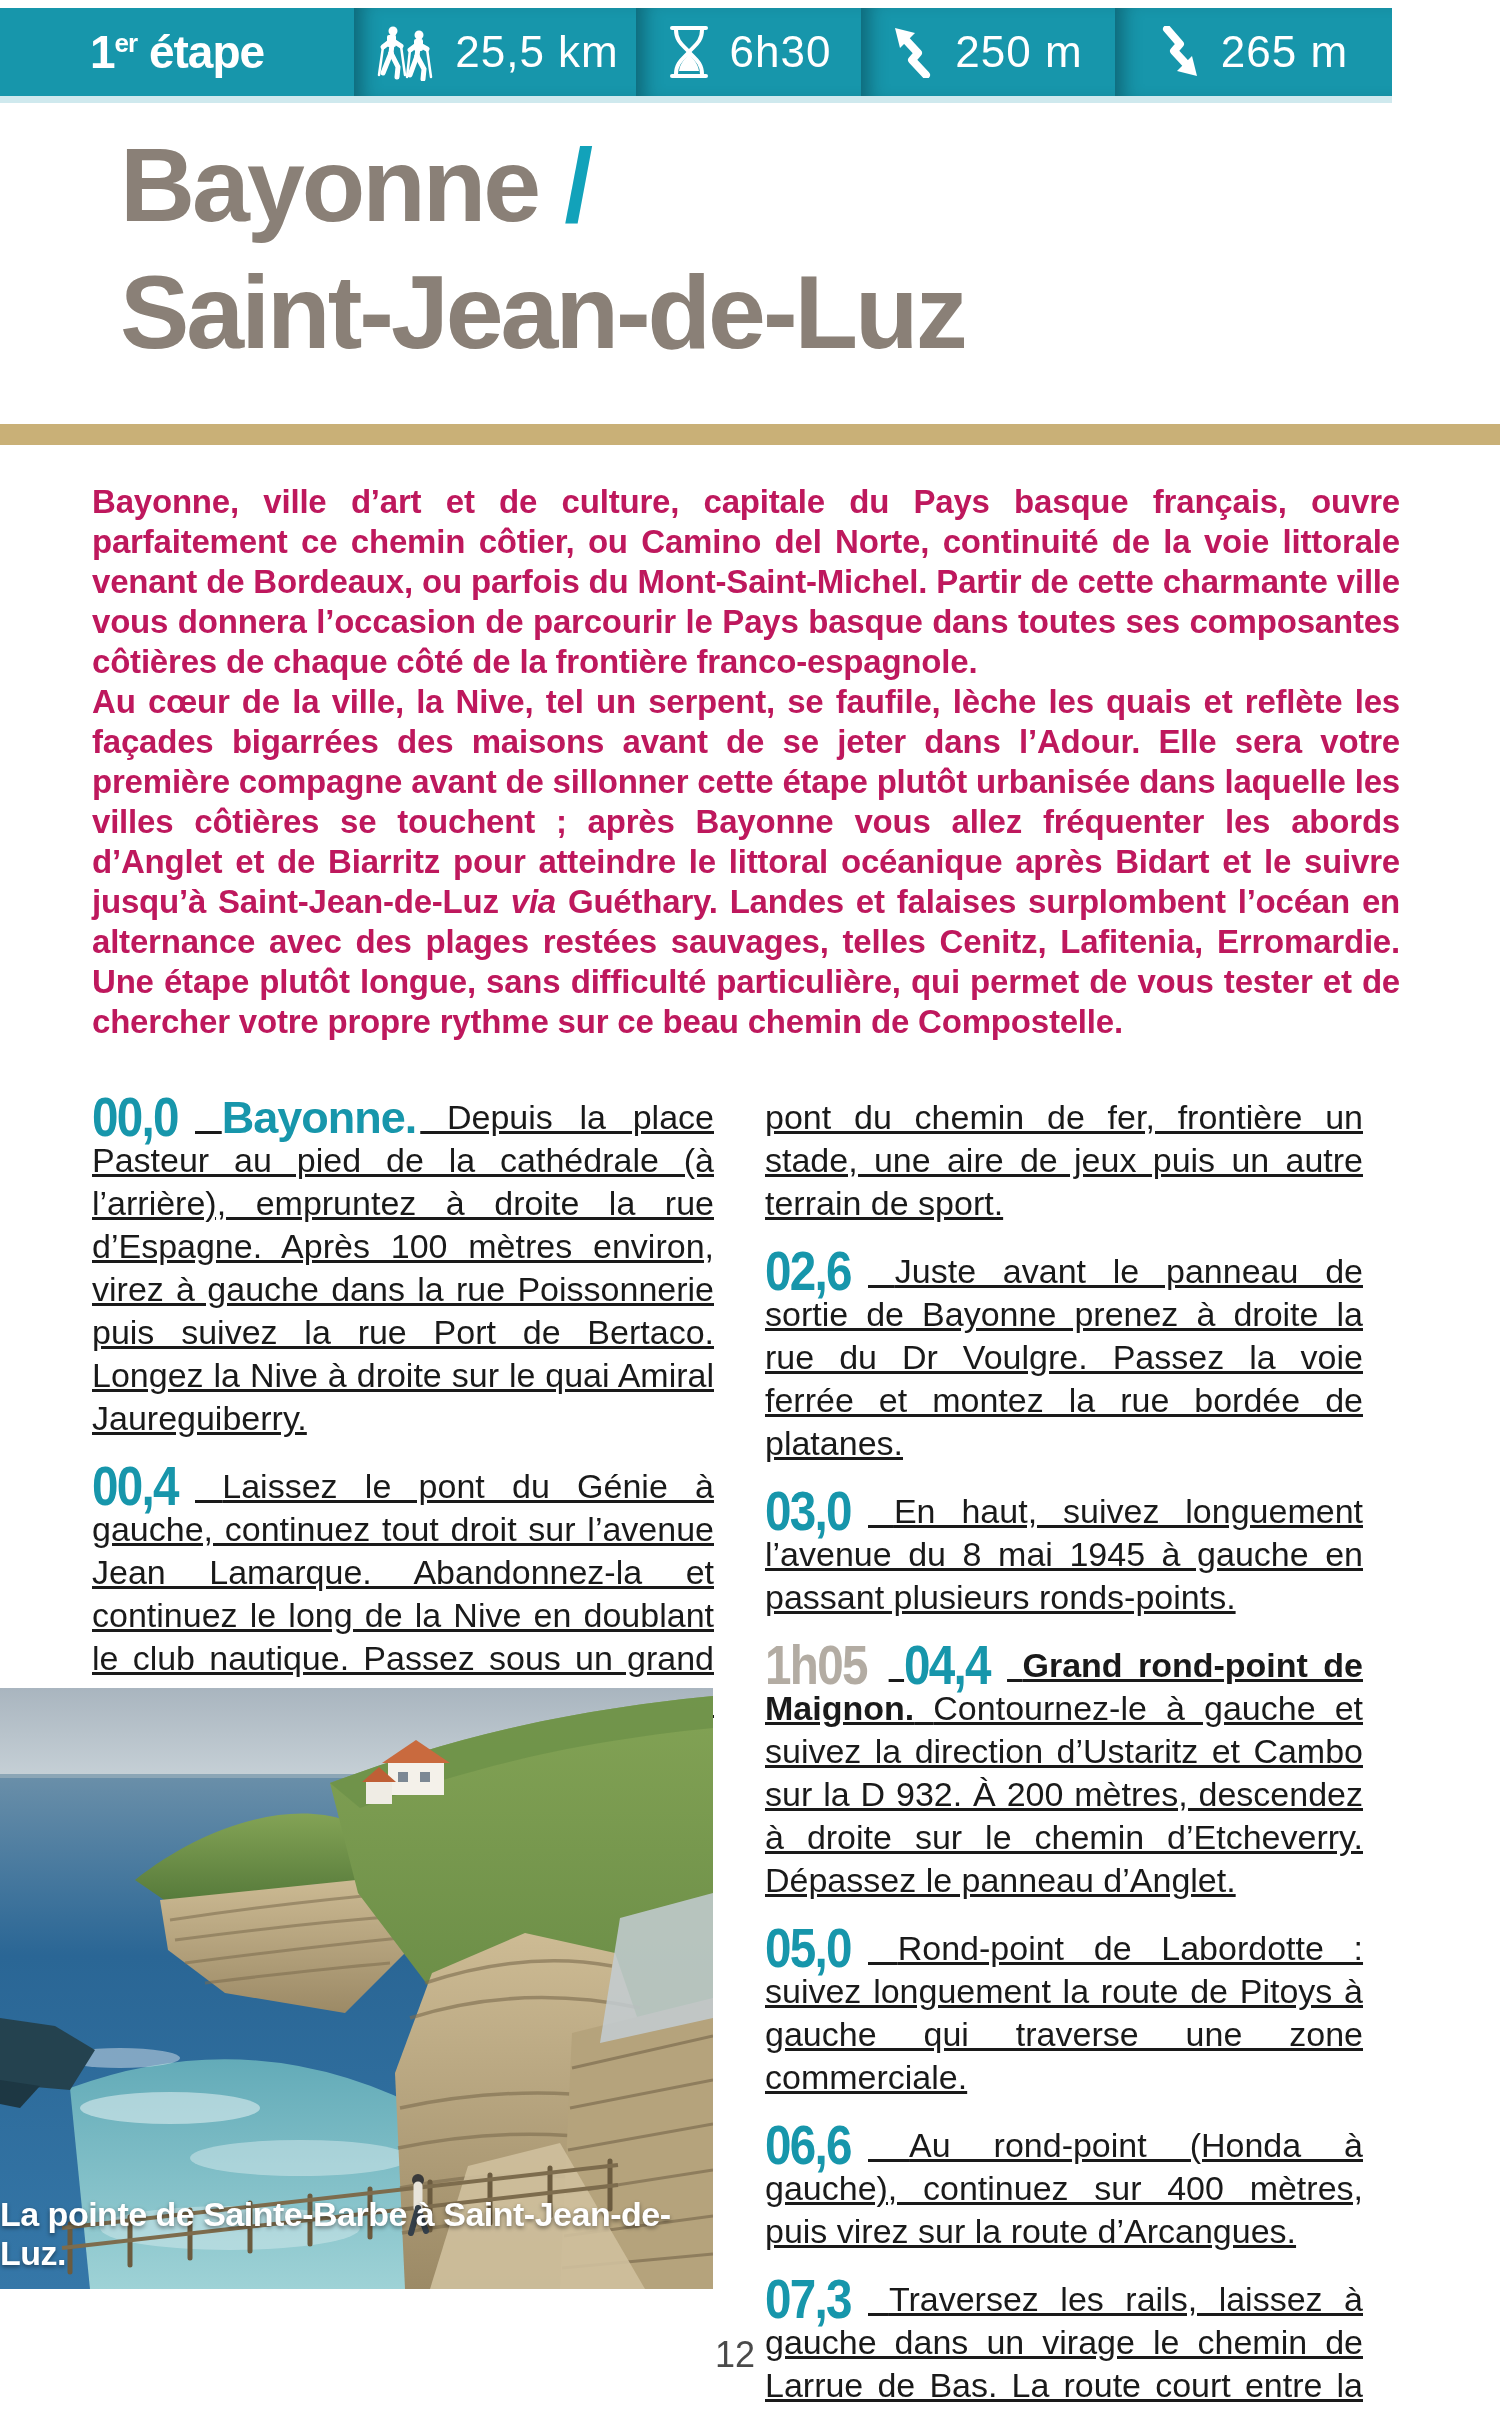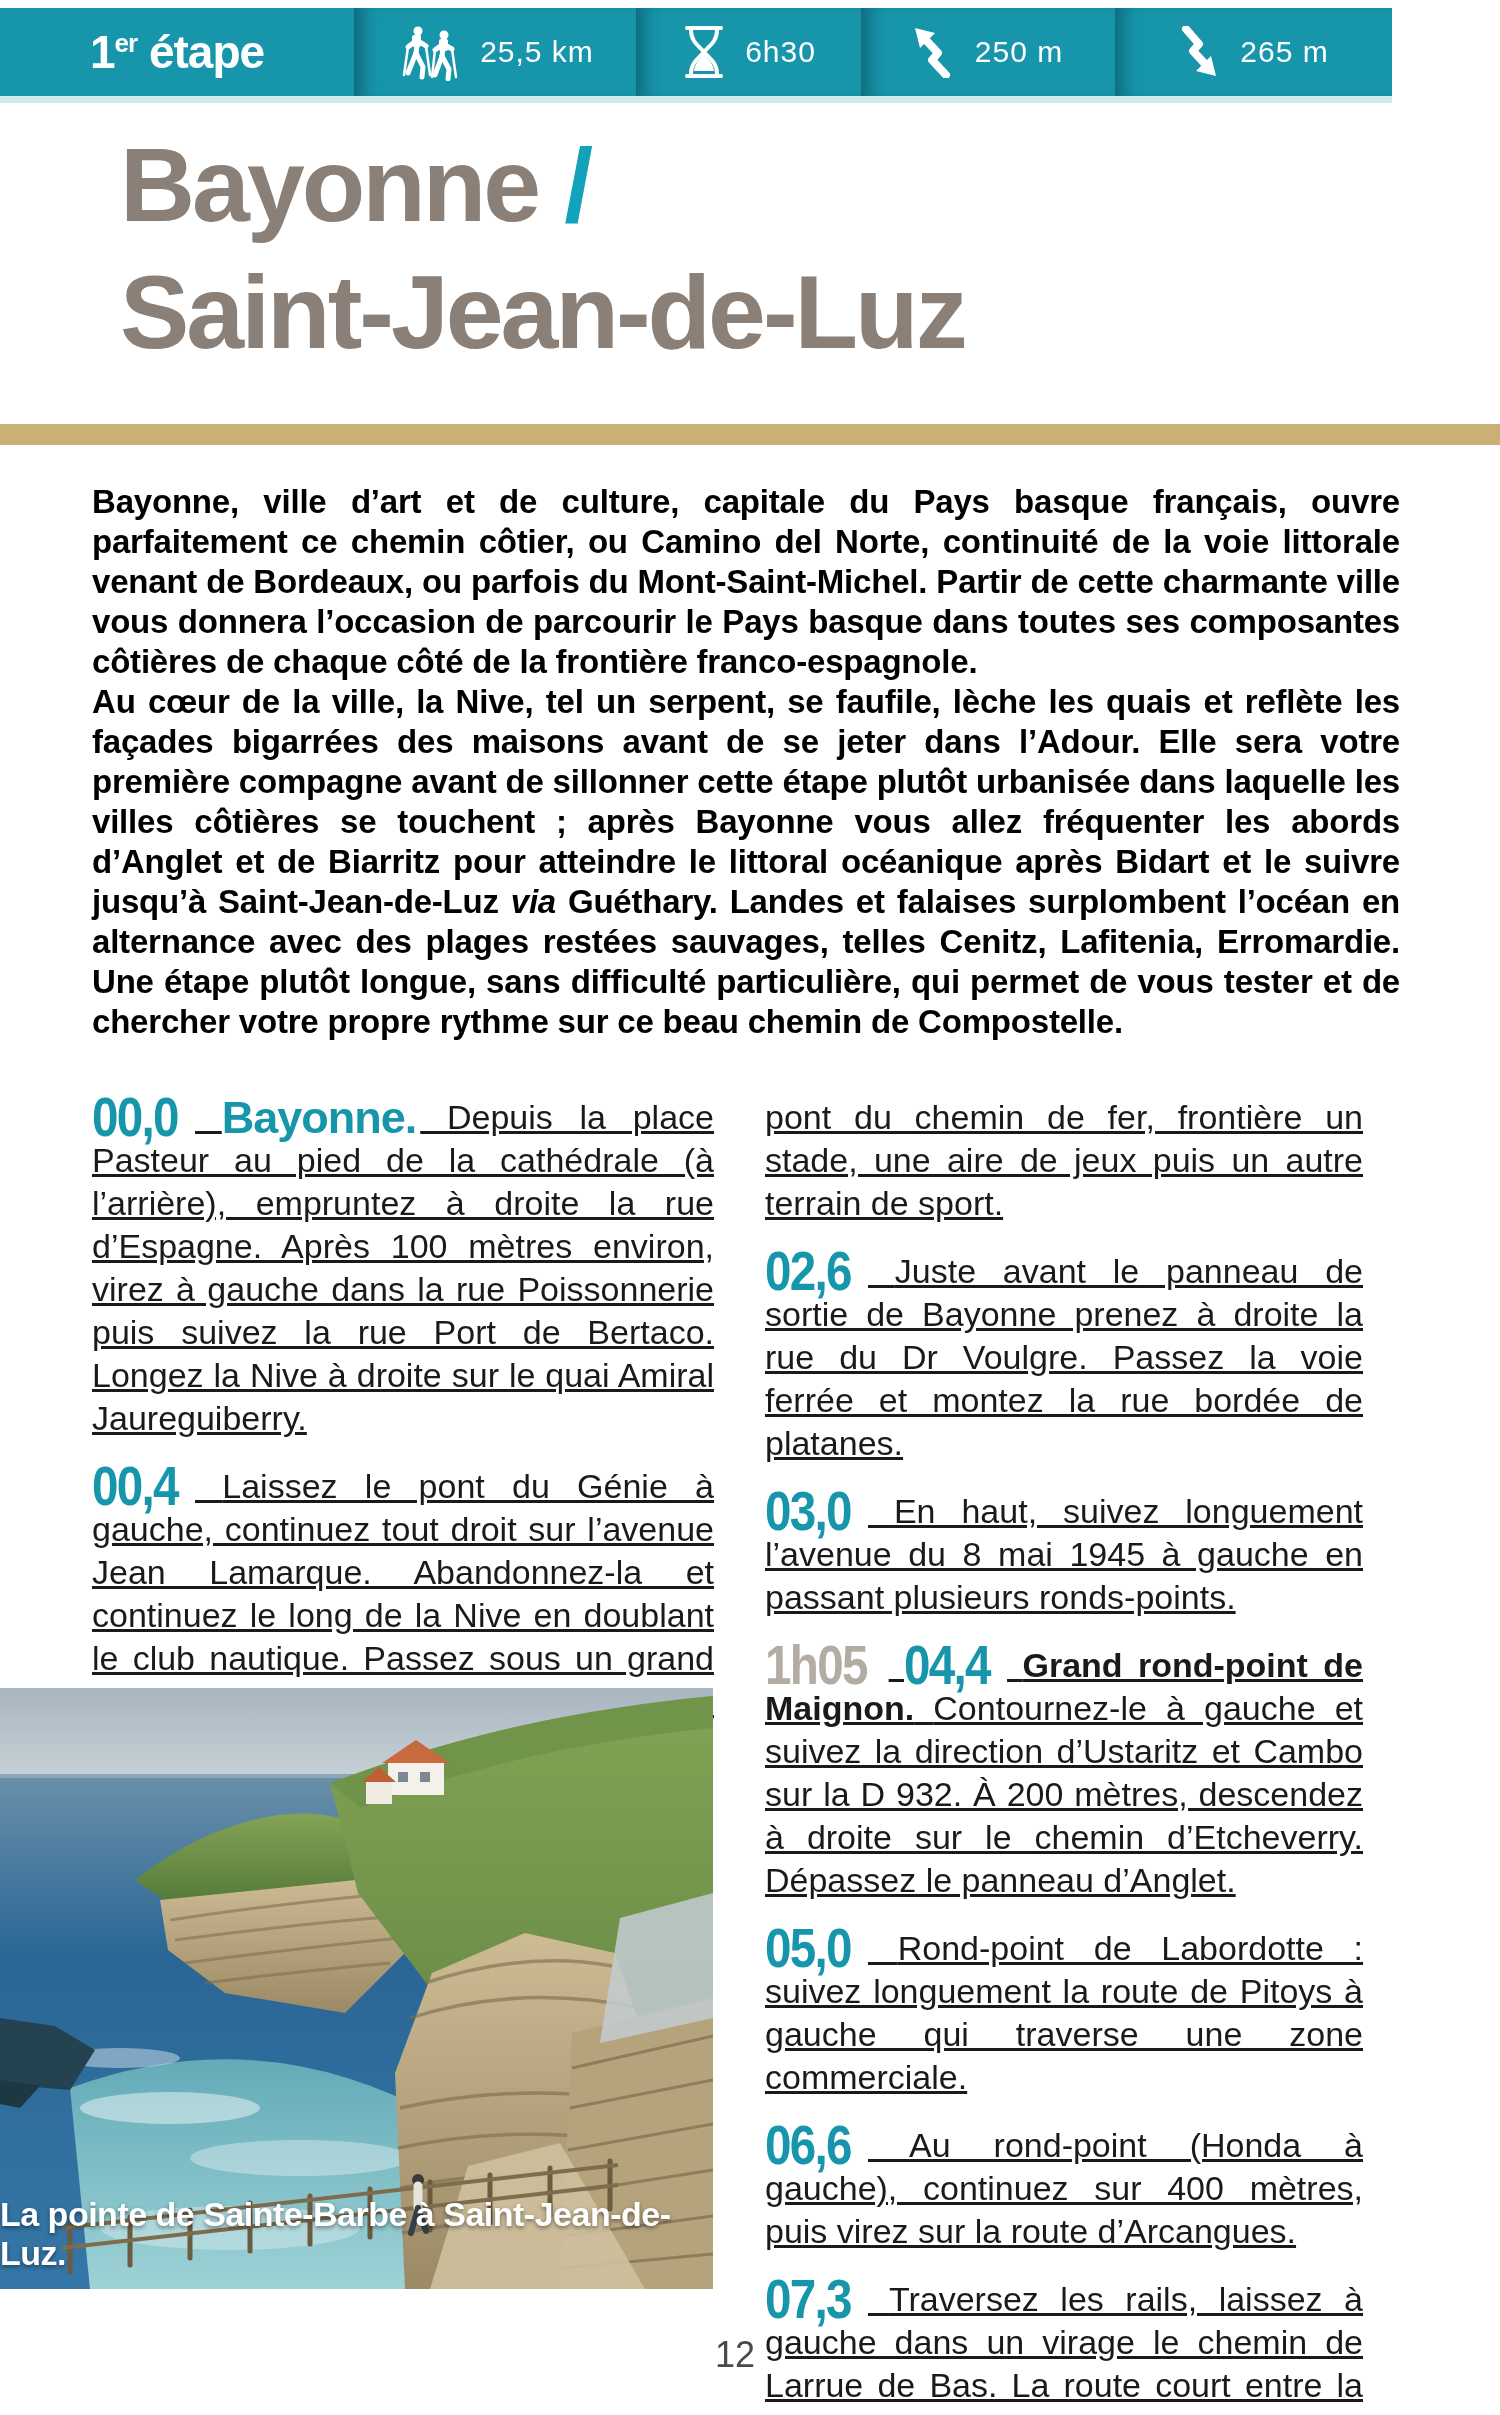--- a/index.html
+++ b/index.html
@@ -13,31 +13,31 @@
   .seg{height:100%;background:#1796ab;color:#fff;display:flex;align-items:center;justify-content:center;gap:18px;}
   .seg + .seg{box-shadow:inset 18px 0 18px -10px rgba(0,35,45,.4);}
   .seg-stage{width:354px;}
   .seg-dist{width:282px;}
   .seg-time{width:225px;}
   .seg-up{width:254px;}
   .seg-down{width:277px;text-align:right;}
   .header-under{position:absolute;top:96px;left:0;width:1392px;height:7px;background:#cfe9ee;}
   .stage-label{font-size:46px;font-weight:700;letter-spacing:-1px;}
   .stage-label sup{font-size:26px;vertical-align:super;line-height:0;}
-  .stat-value{font-size:30px;font-weight:500;letter-spacing:1px;white-space:nowrap;}
+  .stat-value{font-size:44px;font-weight:500;letter-spacing:1px;white-space:nowrap;}
   .hicon{flex:none;display:block;}
   
   .title{position:absolute;left:92px;top:122px;font-size:104px;font-weight:700;
          color:#8a8077;letter-spacing:-3px;line-height:1.22;margin-left:28px;}
   .title .slash{color:#12a2ba;}
   
   .tan-bar{position:absolute;top:424px;left:0;width:1500px;height:21px;background:#c9b077;}
   
   .intro{position:absolute;left:92px;top:482px;width:1308px;
-         font-size:33px;line-height:40px;font-weight:700;color:#000000;
+         font-size:33px;line-height:40px;font-weight:700;color:#be185d;
          text-align:justify;letter-spacing:-.2px;}
   .intro p{margin:0;}
   .via{font-style:italic;}
   
   .col{position:absolute;top:1096px;font-size:34px;line-height:43px;text-align:justify;}
   .col-left{left:92px;width:622px;}
   .col-right{left:765px;width:598px;}
   .item{margin:0 0 25px 0;text-decoration:underline;}
   .km{display:inline-block;font-weight:700;font-size:56px;color:#1796ab;
       line-height:0;vertical-align:-7px;letter-spacing:-2px;

